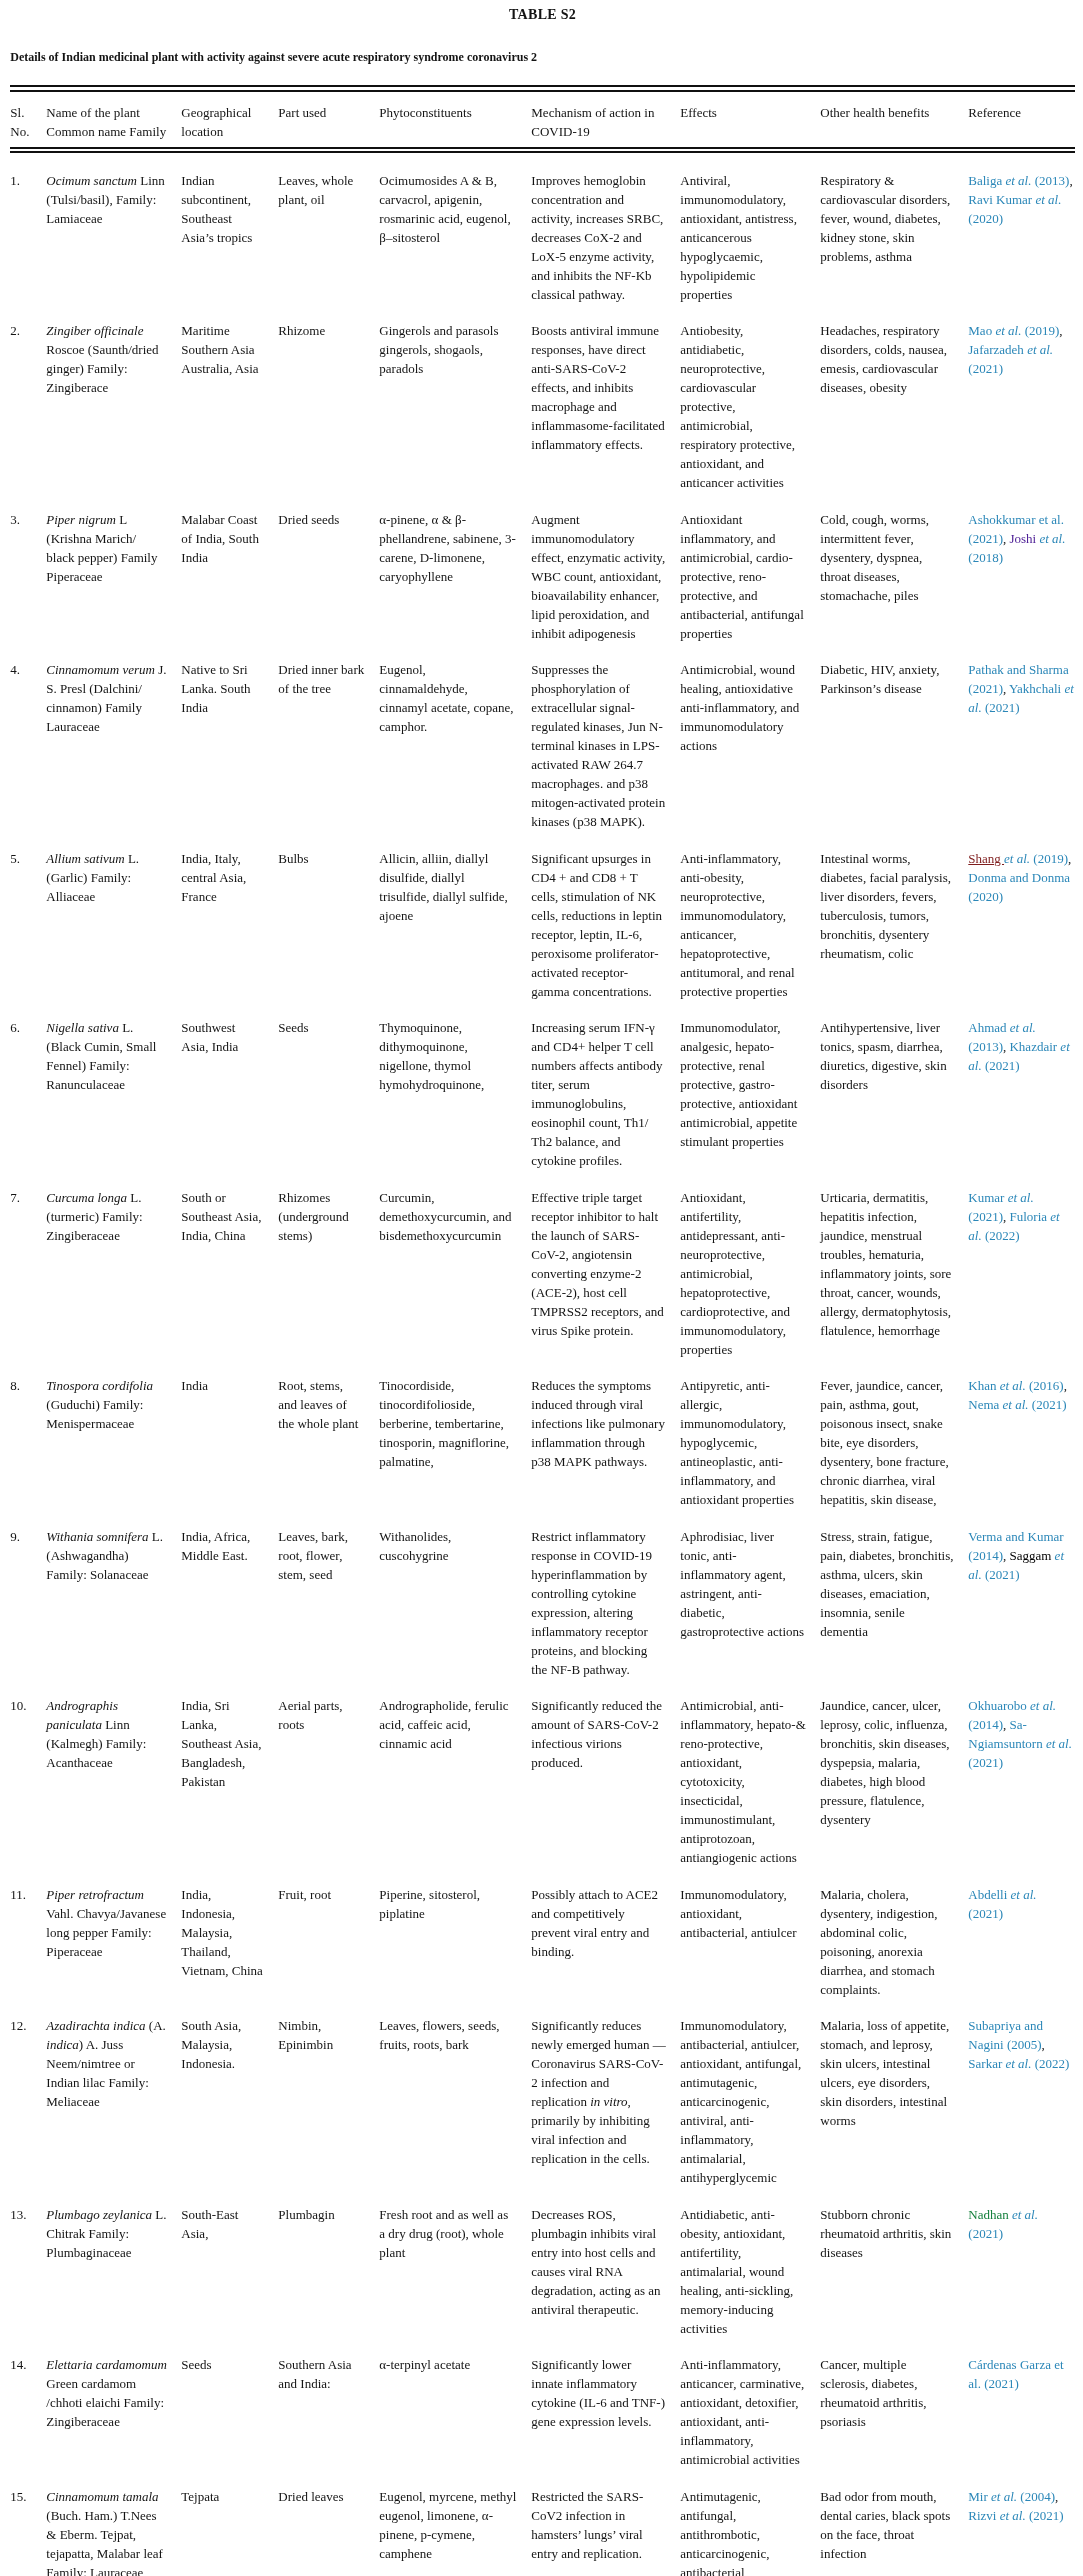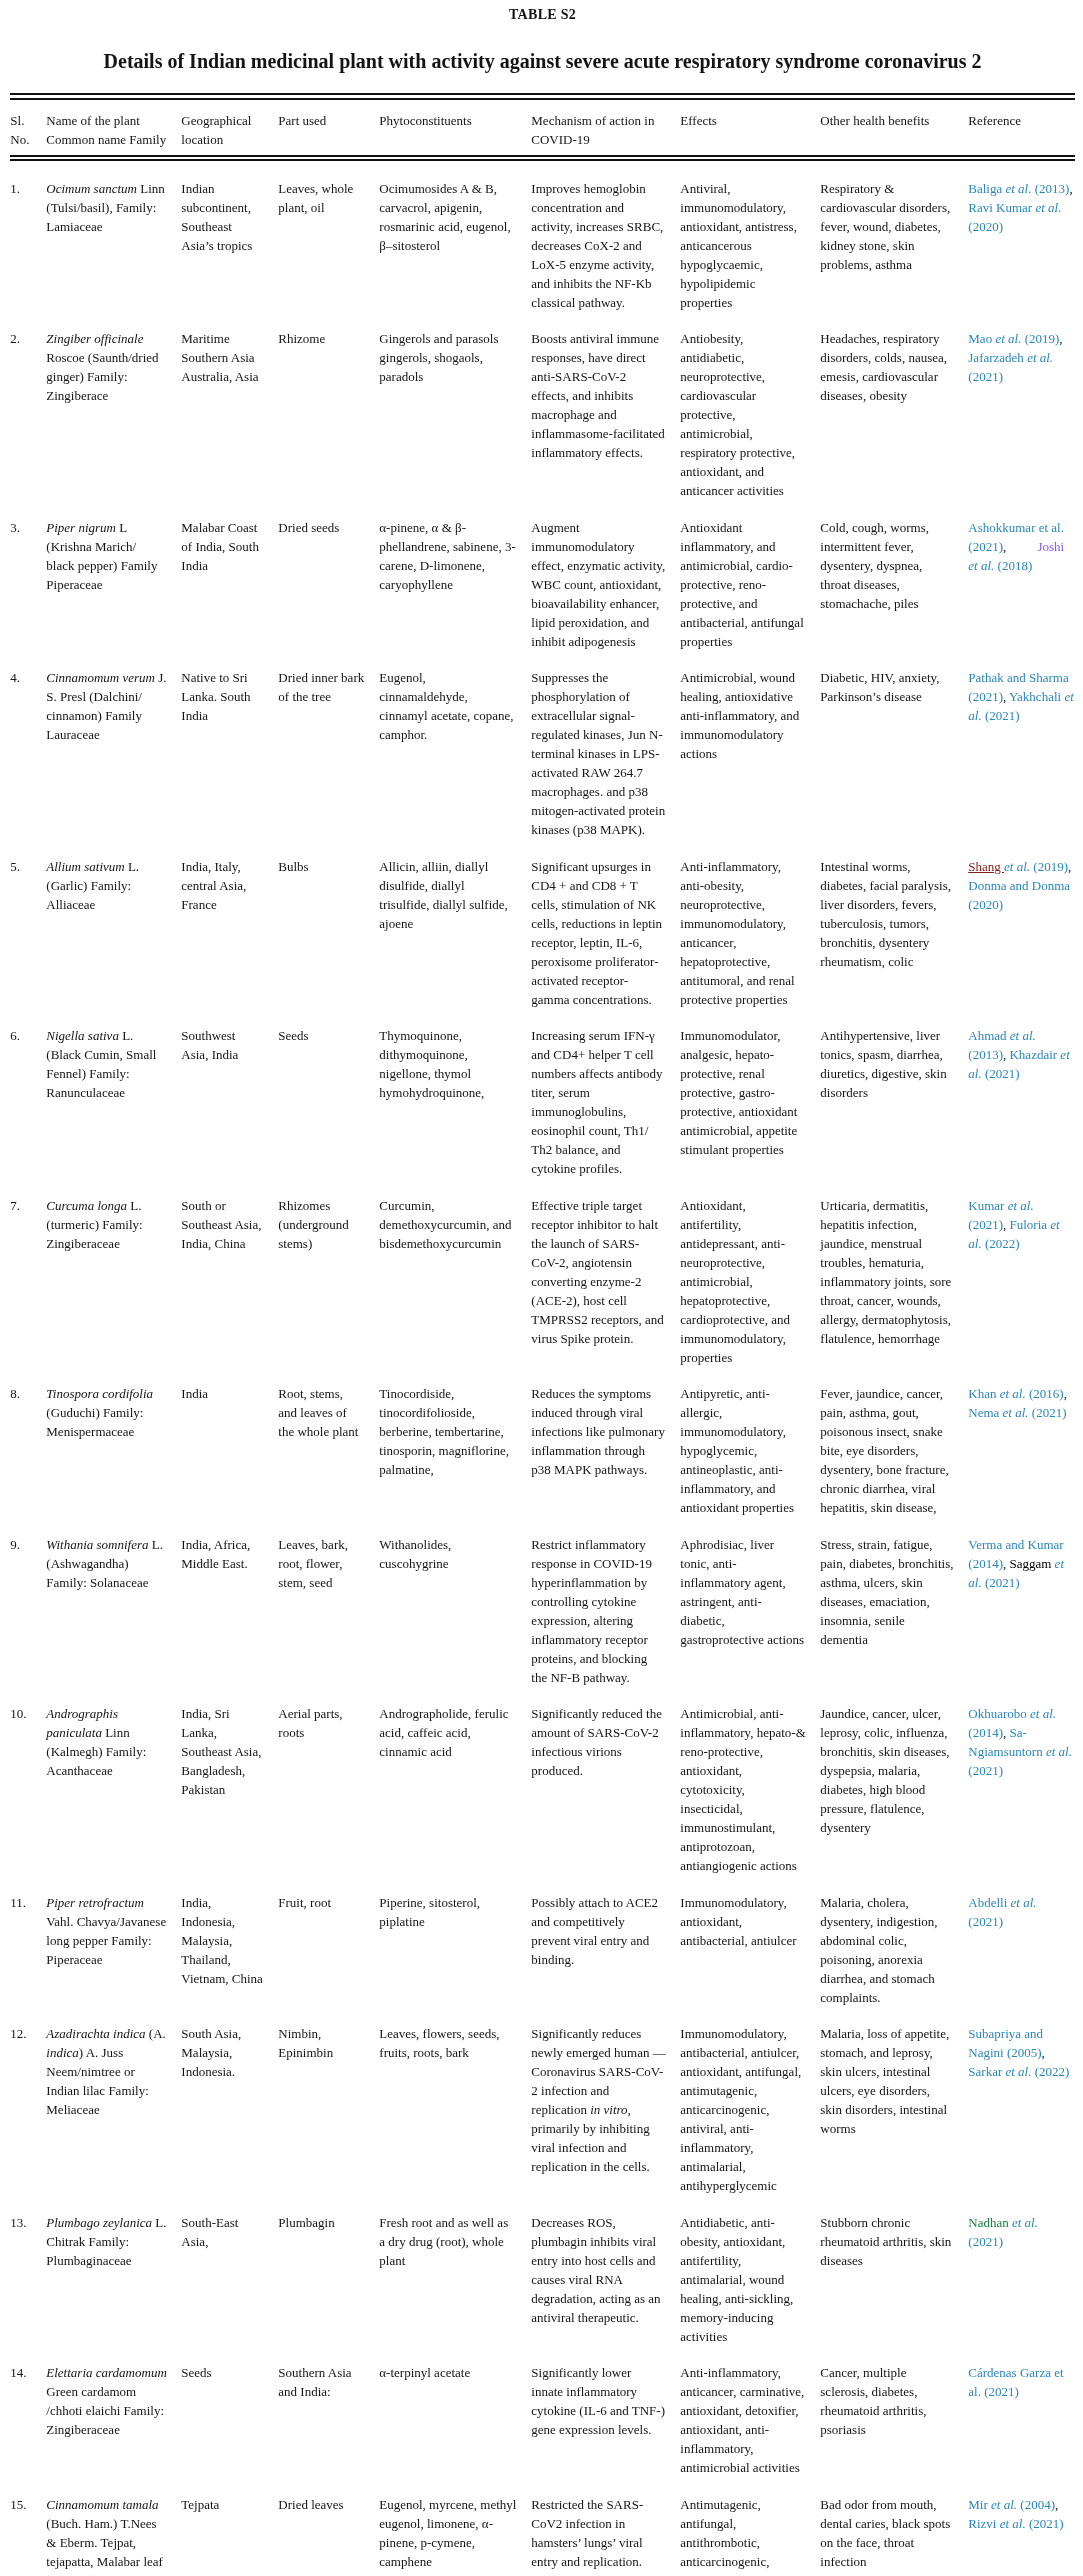--- a/index.html
+++ b/index.html
@@ -8,21 +8,21 @@
     min-height:2750px;
     font-family:"Liberation Serif","DejaVu Serif",serif;
     color:#141414;
     -webkit-font-smoothing:antialiased;
   }
   .page{box-sizing:border-box;width:1083px;padding:5.2px 8.2px 7.2px 10.3px;}
   .table-label{
     text-align:center;font-weight:bold;font-size:14px;letter-spacing:0.3px;margin-top:2.1px;
   }
   .table-title{
-    text-align:center;font-weight:bold;font-size:20px;margin-top:27px;
+    text-align:left;font-weight:bold;font-size:12px;margin-top:27px;
   }
   .rule-double{
     margin-top:19.6px;height:6.7px;box-sizing:border-box;
     border-top:2.6px solid #101010;border-bottom:2.1px solid #101010;
   }
   .rule-double.below-head{margin-top:6.2px;}
   .thead,.trow{
     display:grid;
     grid-template-columns:36px 135px 97px 101px 152px 149px 140px 148px 106px;
   }
@@ -83,21 +83,21 @@
         </div>
         <div class="trow">
           <div class="cell c0">3.</div>
           <div class="cell c1"><span style="font-style: italic;">Piper nigrum</span><span> L (Krishna Marich/ black pepper) Family Piperaceae</span></div>
           <div class="cell c2">Malabar Coast of India, South India</div>
           <div class="cell c3">Dried seeds</div>
           <div class="cell c4">α-pinene, α &amp; β-phellandrene, sabinene, 3-carene, D-limonene, caryophyllene</div>
           <div class="cell c5">Augment immunomodulatory effect, enzymatic activity, WBC count, antioxidant, bioavailability enhancer, lipid peroxidation, and inhibit adipogenesis</div>
           <div class="cell c6">Antioxidant inflammatory, and antimicrobial, cardio-protective, reno-protective, and antibacterial, antifungal properties</div>
           <div class="cell c7">Cold, cough, worms, intermittent fever, dysentery, dyspnea, throat diseases, stomachache, piles</div>
-          <div class="cell c8"><span style="color: rgb(43, 135, 184);">Ashokkumar et al. (2021)</span><span>, </span><span style="color: #8b5cf6; margin-left: 28px;">Joshi </span><span style="font-style: italic; color: rgb(43, 135, 184);">et al.</span><span style="color: rgb(43, 135, 184);"> (2018)</span></div>
+          <div class="cell c8"><span style="color: rgb(43, 135, 184);">Ashokkumar et al. (2021)</span><span>, </span><span style="color: #4c1d95;">Joshi </span><span style="font-style: italic; color: rgb(43, 135, 184);">et al.</span><span style="color: rgb(43, 135, 184);"> (2018)</span></div>
         </div>
         <div class="trow">
           <div class="cell c0">4.</div>
           <div class="cell c1"><span style="font-style: italic;">Cinnamomum verum</span><span> J. S. Presl (Dalchini/ cinnamon) Family Lauraceae</span></div>
           <div class="cell c2">Native to Sri Lanka. South India</div>
           <div class="cell c3">Dried inner bark of the tree</div>
           <div class="cell c4">Eugenol, cinnamaldehyde, cinnamyl acetate, copane, camphor.</div>
           <div class="cell c5">Suppresses the phosphorylation of extracellular signal-regulated kinases, Jun N-terminal kinases in LPS-activated RAW 264.7 macrophages. and p38 mitogen-activated protein kinases (p38 MAPK).</div>
           <div class="cell c6">Antimicrobial, wound healing, antioxidative anti-inflammatory, and immunomodulatory actions</div>
           <div class="cell c7">Diabetic, HIV, anxiety, Parkinson’s disease</div>

